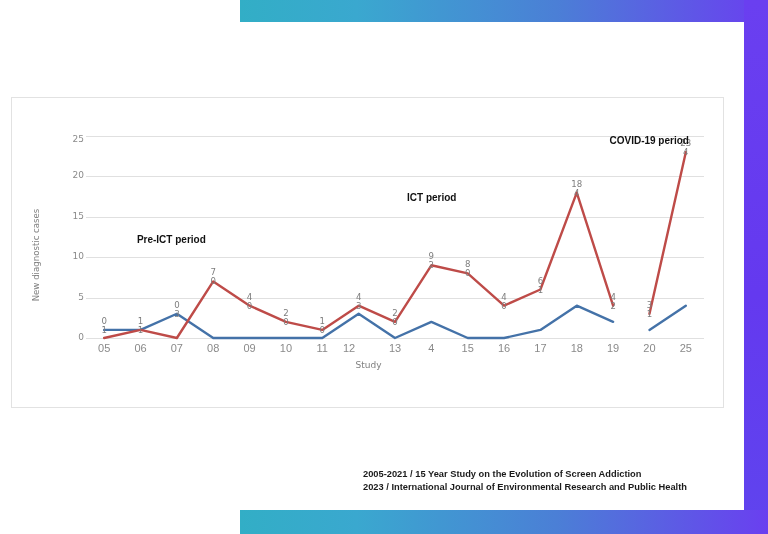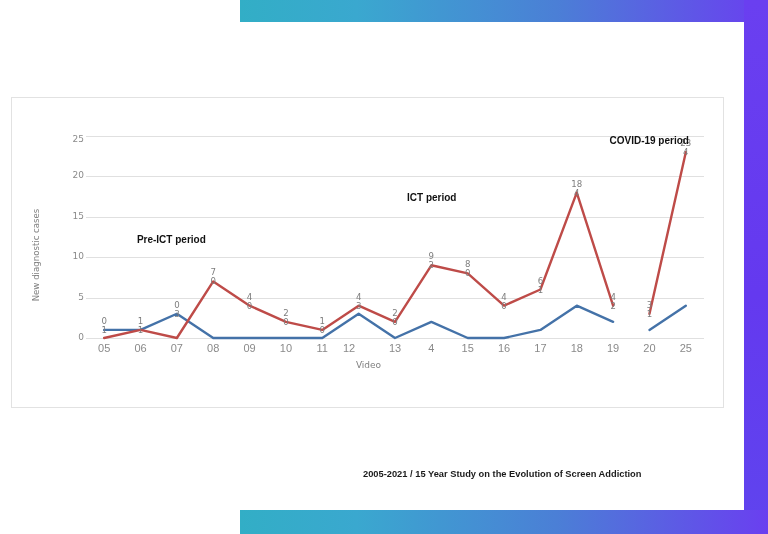--- a/index.html
+++ b/index.html
@@ -199,21 +199,21 @@
   <div class="slide-canvas"></div>
   <div class="band-top"></div>
   <div class="band-right"></div>
   <div class="band-bottom"></div>
 
   <div id="chart-frame">
 
 
     <div class="y-axis-title">New diagnostic cases</div>
 
-    <div class="x-axis-title">Video</div>
+    <div class="x-axis-title">Study</div>
 
     <div id="plot">
       <div id="gridlines">
           <div class="gridline" style="top: 202px;"></div>
           <div class="gridline" style="top: 161.6px;"></div>
           <div class="gridline" style="top: 121.2px;"></div>
           <div class="gridline" style="top: 80.8px;"></div>
           <div class="gridline" style="top: 40.4px;"></div>
           <div class="gridline" style="top: 0px;"></div>
         </div>
@@ -290,14 +290,15 @@
           <div class="period-label" style="left: 50.8824px; top: 98.04px;">Pre-ICT period</div>
           <div class="period-label" style="left: 321px; top: 56.024px;">ICT period</div>
           <div class="period-label" style="left: 523.471px; top: -0.536px;">COVID-19 period</div>
         </div>
     </div>
 
   </div>
 
   <div id="footer">
     <div>2005-2021 / 15 Year Study on the Evolution of Screen Addiction</div>
+    <div>2023 / International Journal of Environmental Research and Public Health</div>
   </div>
 </div>
 
 </body></html>

